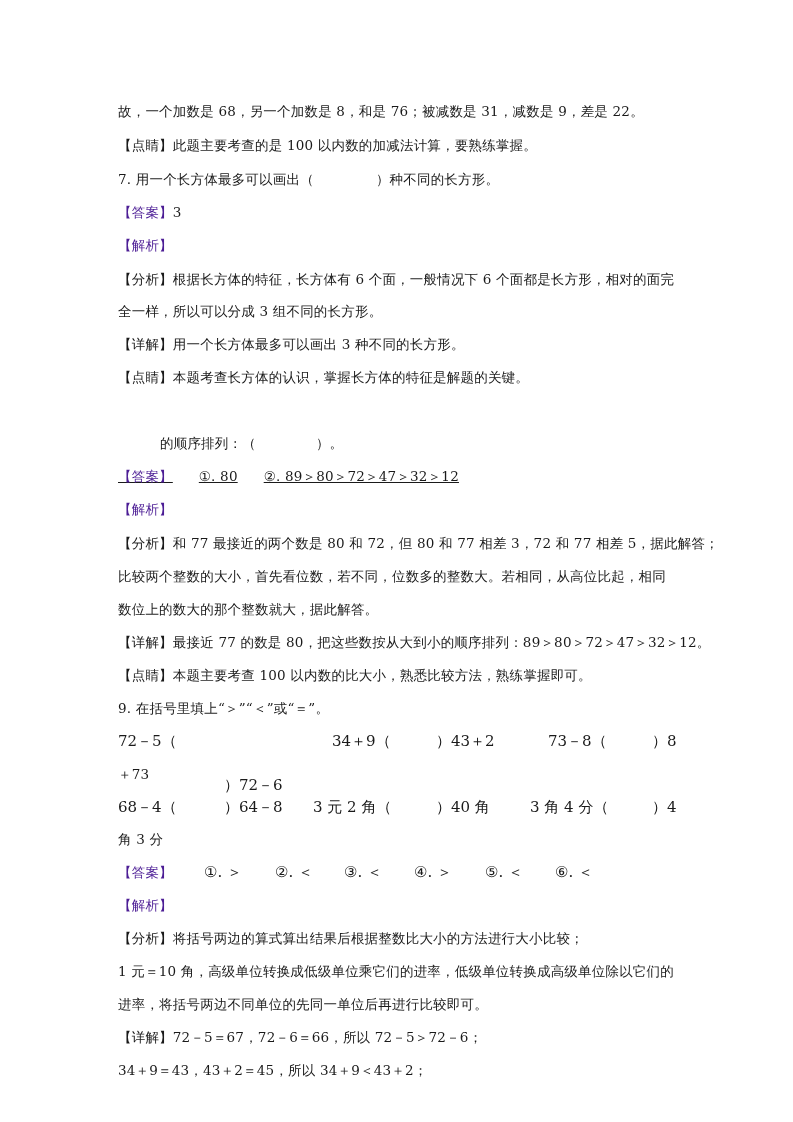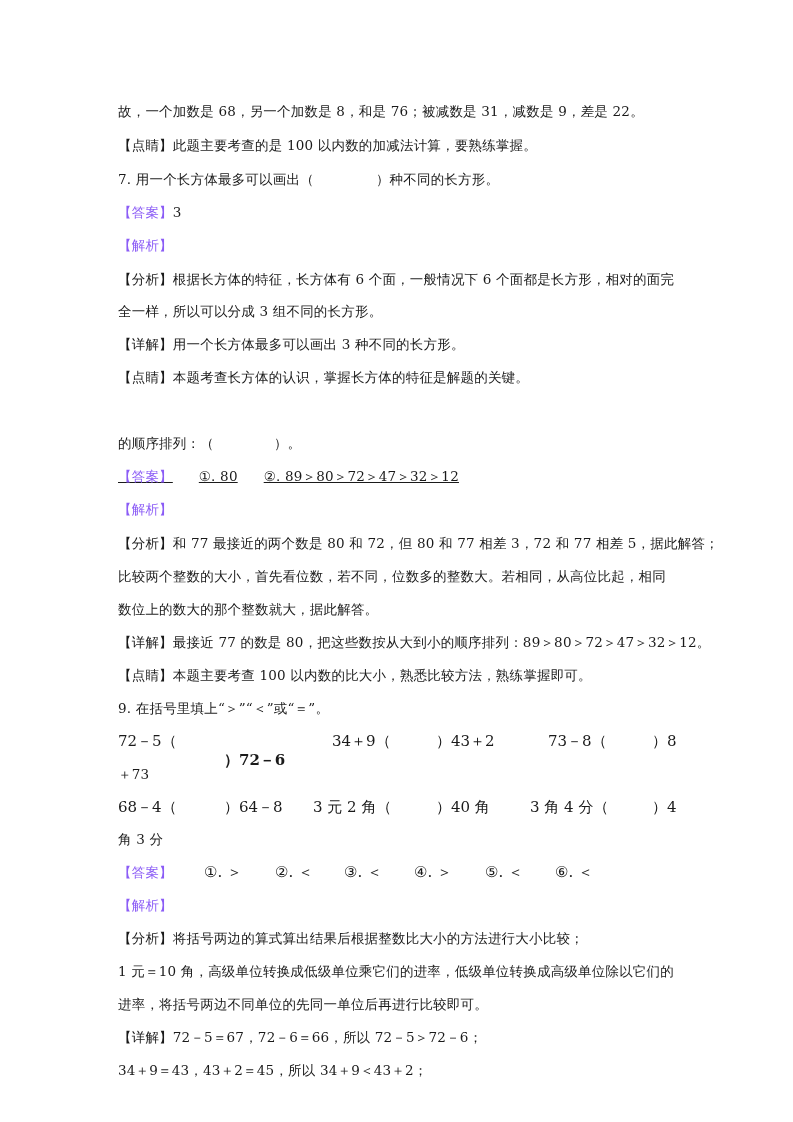--- a/index.html
+++ b/index.html
@@ -28,21 +28,21 @@
       left: 118px;
       white-space: nowrap;
       font-size: 13.5px;
       line-height: 18px;
       letter-spacing: 0.2px;
     }
     .tag {
       color: #1a1a1a;
     }
     .tag-blue {
-      color: #8b5cf6;
+      color: #4c1d95;
       text-align: center;
     }
     .seg {
       position: absolute;
       white-space: nowrap;
       font-size: 15px;
       line-height: 18px;
     }
     .gap {
       display: inline-block;
@@ -75,21 +75,21 @@
   <div class="line" style="top:302px;">
     <span>全一样，所以可以分成 3 组不同的长方形。</span>
   </div>
   <div class="line" style="top:335px;">
     <span class="tag">【详解】</span><span>用一个长方体最多可以画出 3 种不同的长方形。</span>
   </div>
   <div class="line" style="top:368px;">
     <span class="tag">【点睛】</span><span>本题考查长方体的认识，掌握长方体的特征是解题的关键。</span>
   </div>
 
-  <div class="line" style="top:434px;">
+  <div class="line" style="top:434px;margin-left:42px;">
     <span>的顺序排列：（</span><span class="gap" style="width:60px;"></span><span>）。</span>
   </div>
   <div class="line" style="top:467px;text-decoration:underline;">
     <span class="tag-blue">【答案】</span><span class="gap" style="width:26px;"></span><span>①. 80</span><span class="gap" style="width:26px;"></span><span>②. 89＞80＞72＞47＞32＞12</span>
   </div>
   <div class="line" style="top:500px;">
     <span class="tag-blue">【解析】</span>
   </div>
   <div class="line" style="top:534px;">
     <span class="tag">【分析】</span><span>和 77 最接近的两个数是 80 和 72，但 80 和 77 相差 3，72 和 77 相差 5，据此解答；</span>
@@ -105,21 +105,21 @@
   </div>
   <div class="line" style="top:666px;">
     <span class="tag">【点睛】</span><span>本题主要考查 100 以内数的比大小，熟悉比较方法，熟练掌握即可。</span>
   </div>
 
   <div class="line" style="top:699px;">
     <span>9. 在括号里填上“＞”“＜”或“＝”。</span>
   </div>
 
   <div class="seg" style="left:118px; top:732px;">72－5（</div>
-  <div class="seg" style="left:224px; top:751px;font-weight:bold;">）72－6</div>
+  <div class="seg" style="left:224px; top:776px;">）72－6</div>
   <div class="seg" style="left:332px; top:732px;">34＋9（</div>
   <div class="seg" style="left:436px; top:732px;">）43＋2</div>
   <div class="seg" style="left:548px; top:732px;">73－8（</div>
   <div class="seg" style="left:652px; top:732px;">）8</div>
   <div class="line" style="top:765px;">
     <span>＋73</span>
   </div>
 
   <div class="seg" style="left:118px; top:798px;">68－4（</div>
   <div class="seg" style="left:224px; top:798px;">）64－8</div>

